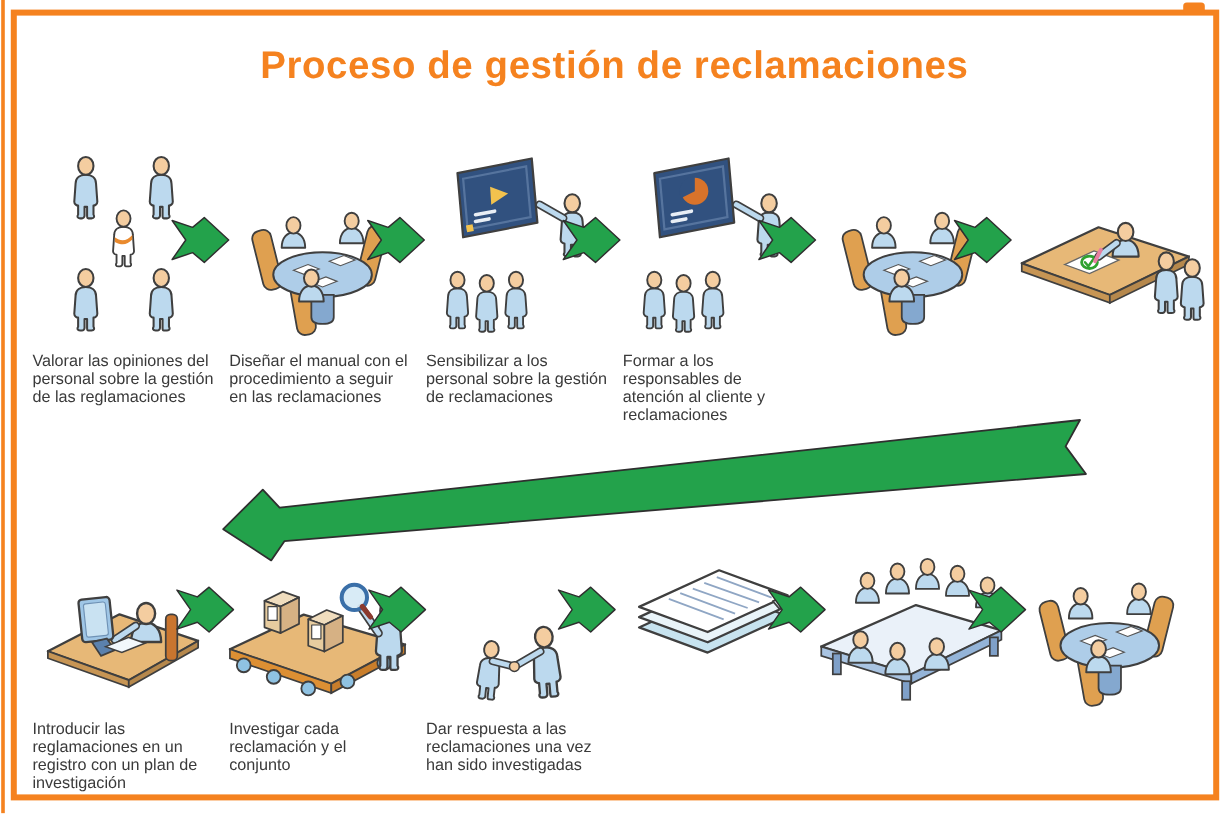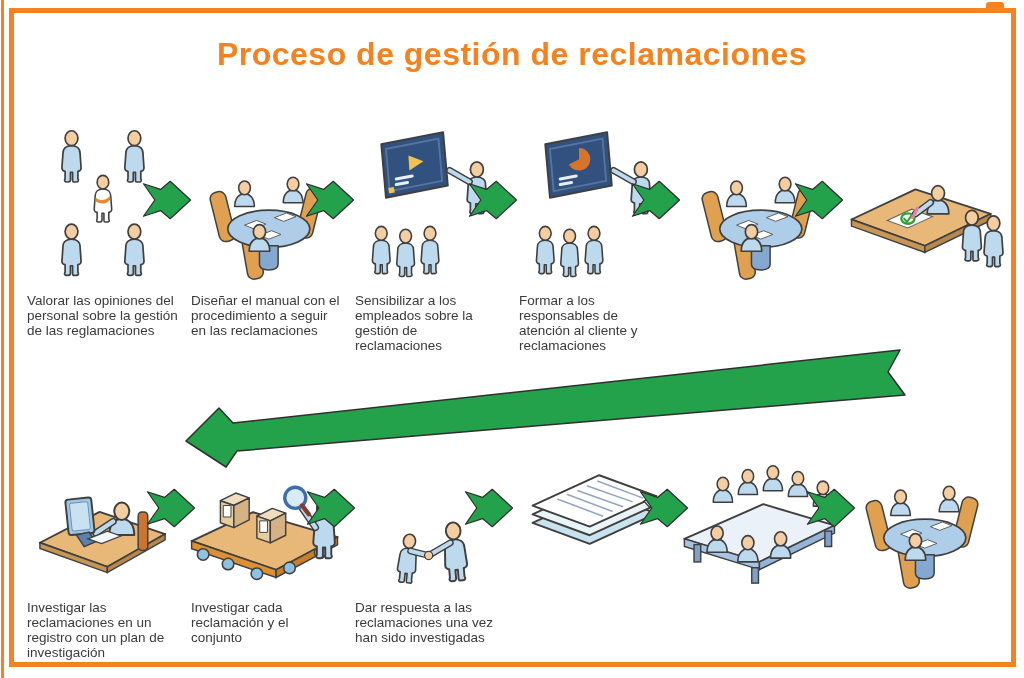--- a/index.html
+++ b/index.html
@@ -132,21 +132,21 @@
   <ellipse cx="0" cy="-41" rx="6" ry="7" fill="#F4CDA0"></ellipse>
               </g> 
               <g transform="translate(80,160) scale(1.05)" stroke="#3F3F3F" stroke-width="1.6" stroke-linejoin="round">
   <path d="M-9,-13 L-8,-27 C-8,-32 -4,-34 0,-34 C4,-34 8,-32 8,-27 L9,-13 C9,-11 7,-10 6,-10 L6,-3 C7,-1.5 6.5,0 4.5,0 L2,0 C1,0 1,-1 1,-2 L1,-9 L-1,-9 L-1,-2 C-1,-1 -2,0 -3,0 L-4.5,0 C-6.5,0 -7,-1.5 -6,-3 L-6,-10 C-7,-10 -9,-11 -9,-13 Z" fill="#BCD9EE"></path>
 
   <ellipse cx="0" cy="-41" rx="6" ry="7" fill="#F4CDA0"></ellipse>
               </g>
 </svg>
           </div>
         </div>
-      <div class="step-label">Sensibilizar a los empleados sobre la gestión de reclamaciones</div>
+      <div class="step-label">Sensibilizar a los personal sobre la gestión de reclamaciones</div>
     </div>
     <div class="step">
       <div class="icon-box">
           <div>
             <svg width="150" height="156" viewBox="0 0 160 165" style="display:block;margin-bottom:4px">
   <path d="M28,22 L94,9 L99,66 L33,79 Z" fill="#31517F" stroke="#3F3F3F" stroke-width="2" stroke-linejoin="round"></path>
   <path d="M33,27 L89,16 L93,61 L37,72 Z" fill="none" stroke="#56749E" stroke-width="2"></path>
   <g stroke="#E8EEF5" stroke-width="3.2" stroke-linecap="round">
                 <line x1="44" y1="59" x2="61" y2="55.8"></line>
                 <line x1="44" y1="65" x2="56" y2="62.7"></line>
@@ -282,21 +282,21 @@
   <line x1="86" y1="66" x2="68" y2="78" stroke="#BCD9EE" stroke-width="4.5" stroke-linecap="round"></line>
   <g transform="rotate(-6 52 60)">
     <rect x="38" y="42" width="27" height="37" rx="3" fill="#9FC6E6" stroke="#3F3F3F" stroke-width="2"></rect>
     <rect x="42" y="46" width="19" height="29" rx="2" fill="#C9E2F2" stroke="#6F92B5" stroke-width="1"></rect>
   </g>
   <path d="M48,80 l8,12 l12,-5 l-7,-10 Z" fill="#5B81AD" stroke="#3F3F3F" stroke-width="1.5"></path>
   <path d="M60,84 L80,76 L94,81 L74,89 Z" fill="#F2F7FB" stroke="#3F3F3F" stroke-width="1.3"></path>
 </svg>
           </div>
         </div>
-      <div class="step-label">Investigar las reclamaciones en un registro con un plan de investigación</div>
+      <div class="step-label">Introducir las reglamaciones en un registro con un plan de investigación</div>
     </div>
     <div class="step">
       <div class="icon-box">
           <div>
             <svg width="168" height="149" viewBox="0 0 175 155" style="display:block">
   <path d="M10,102 L74,72 L162,98 L98,132 Z" fill="#E7B877" stroke="#3F3F3F" stroke-width="2" stroke-linejoin="round"></path>
   <path d="M10,102 L98,132 L98,140 L10,110 Z" fill="#DD8F33" stroke="#3F3F3F" stroke-width="1.5"></path>
   <path d="M98,132 L162,98 L162,106 L98,140 Z" fill="#C97E2B" stroke="#3F3F3F" stroke-width="1.5"></path>
   <g fill="#8FC2E2" stroke="#3F3F3F" stroke-width="1.6">
     <circle cx="22" cy="116" r="6"></circle>

